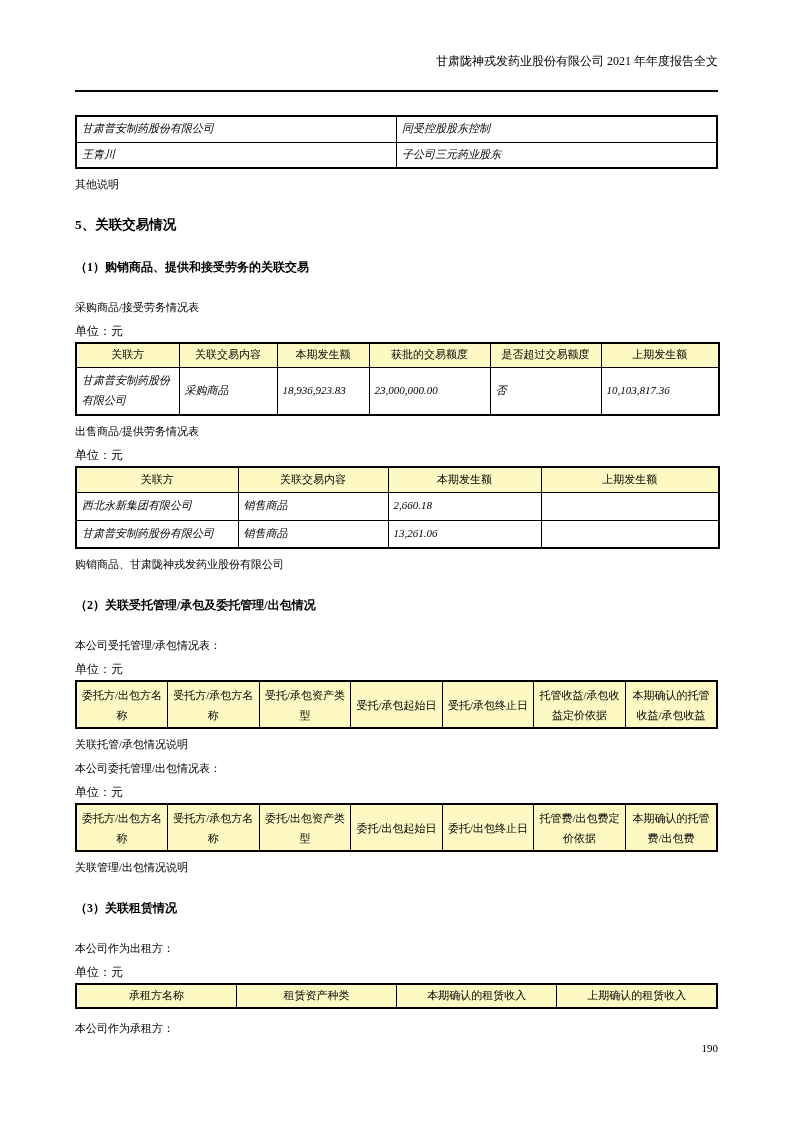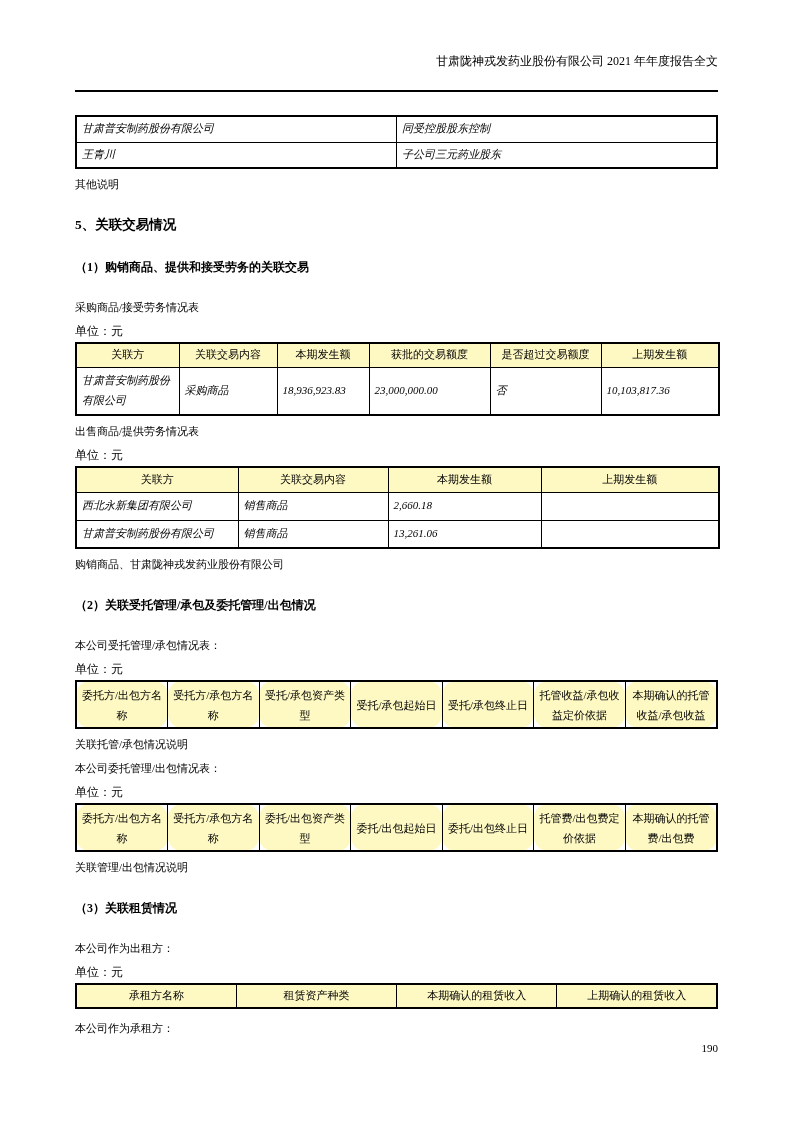--- a/index.html
+++ b/index.html
@@ -70,21 +70,21 @@
     margin-bottom: 4px;
     font-size: 12px;
     line-height: 14px;
     text-align: left;
   }
 
   .purchase-table th { height: 24px; }
   .purchase-table td { height: 48px; }
   .sale-table th { height: 25px; }
   .sale-table td { height: 28px; }
-  .seven-col th { height: 47px; line-height: 20px; border-radius: 14px; }
+  .seven-col th { height: 47px; line-height: 20px; }
   .lease-table th { height: 16px; margin-top: 48px; }
 
   .page-number {
     position: absolute;
     top: 1042px;
     right: 75px;
     font-size: 11px;
   }
 </style>
 </head>

